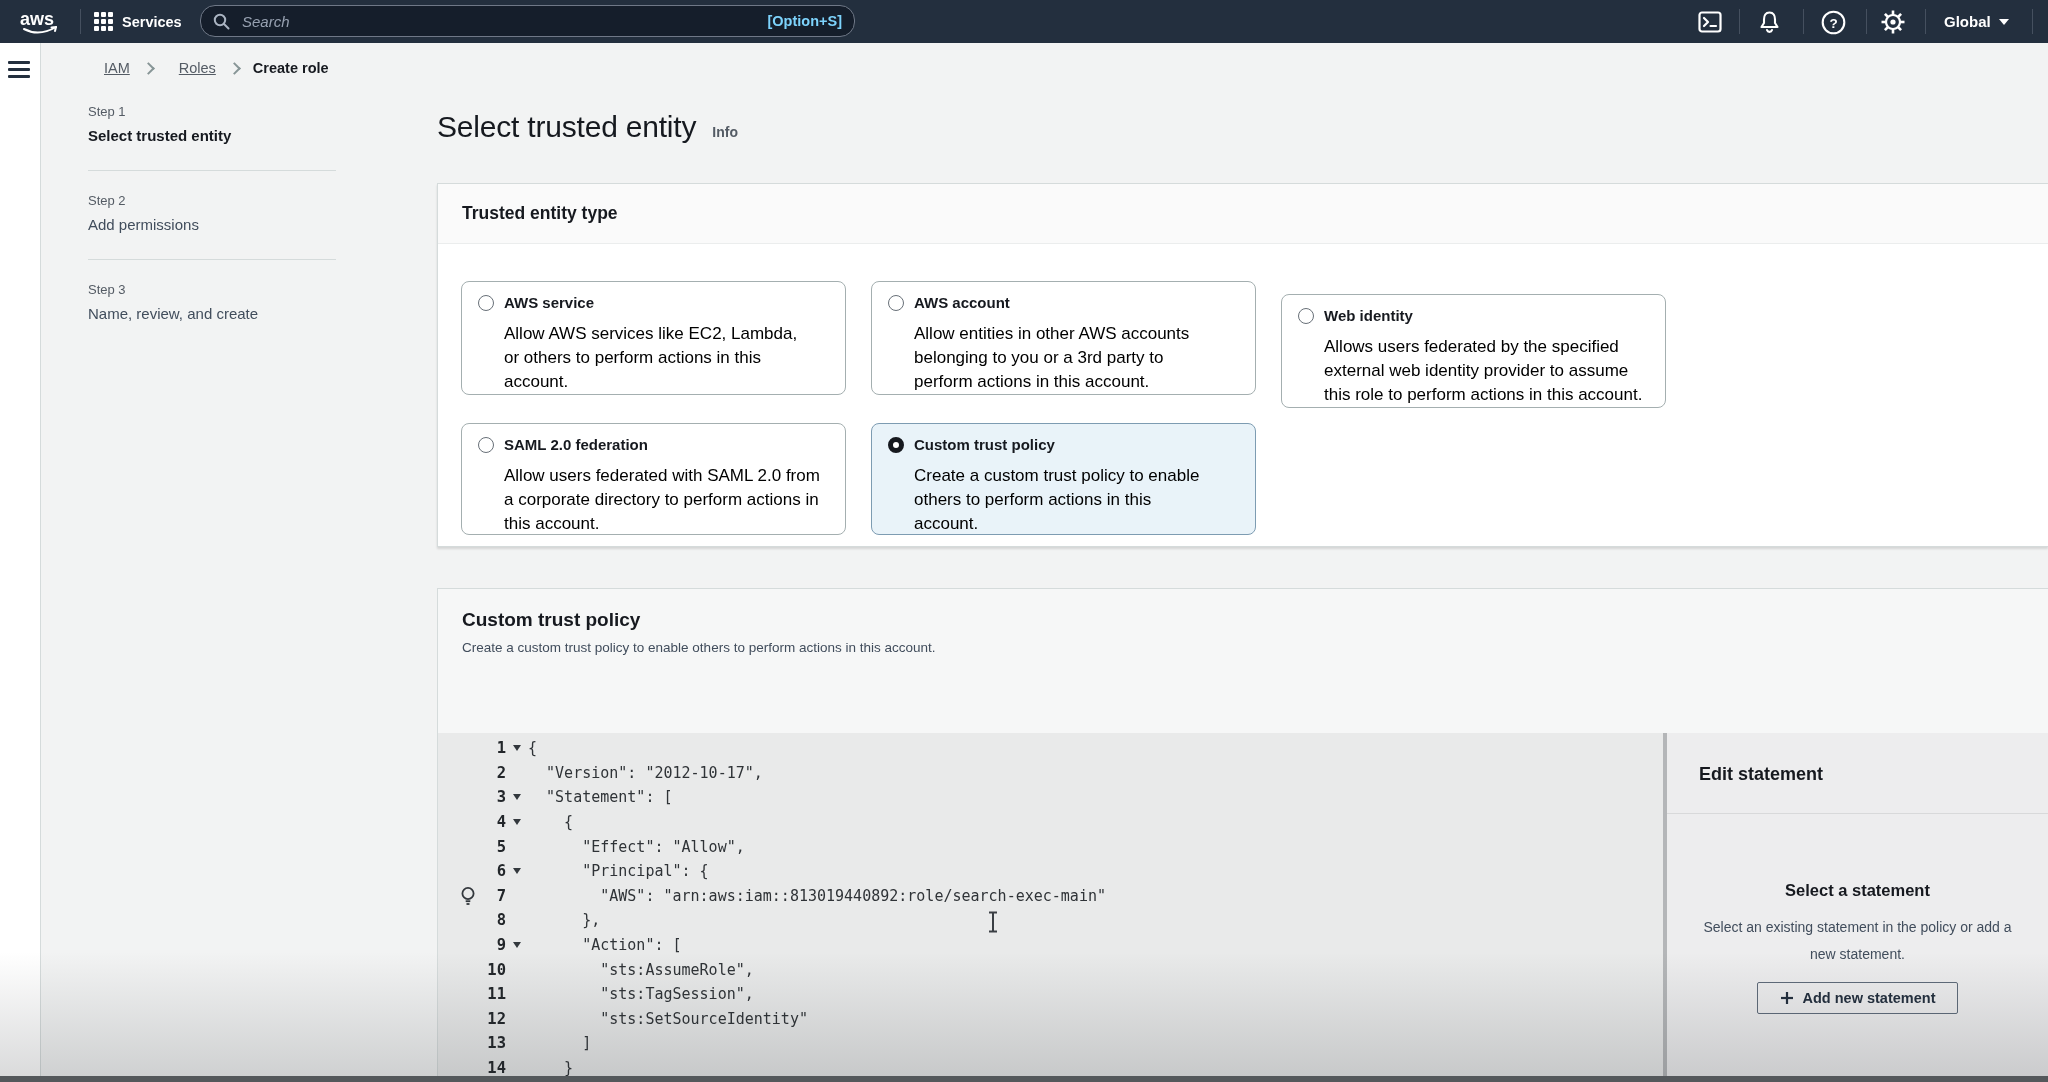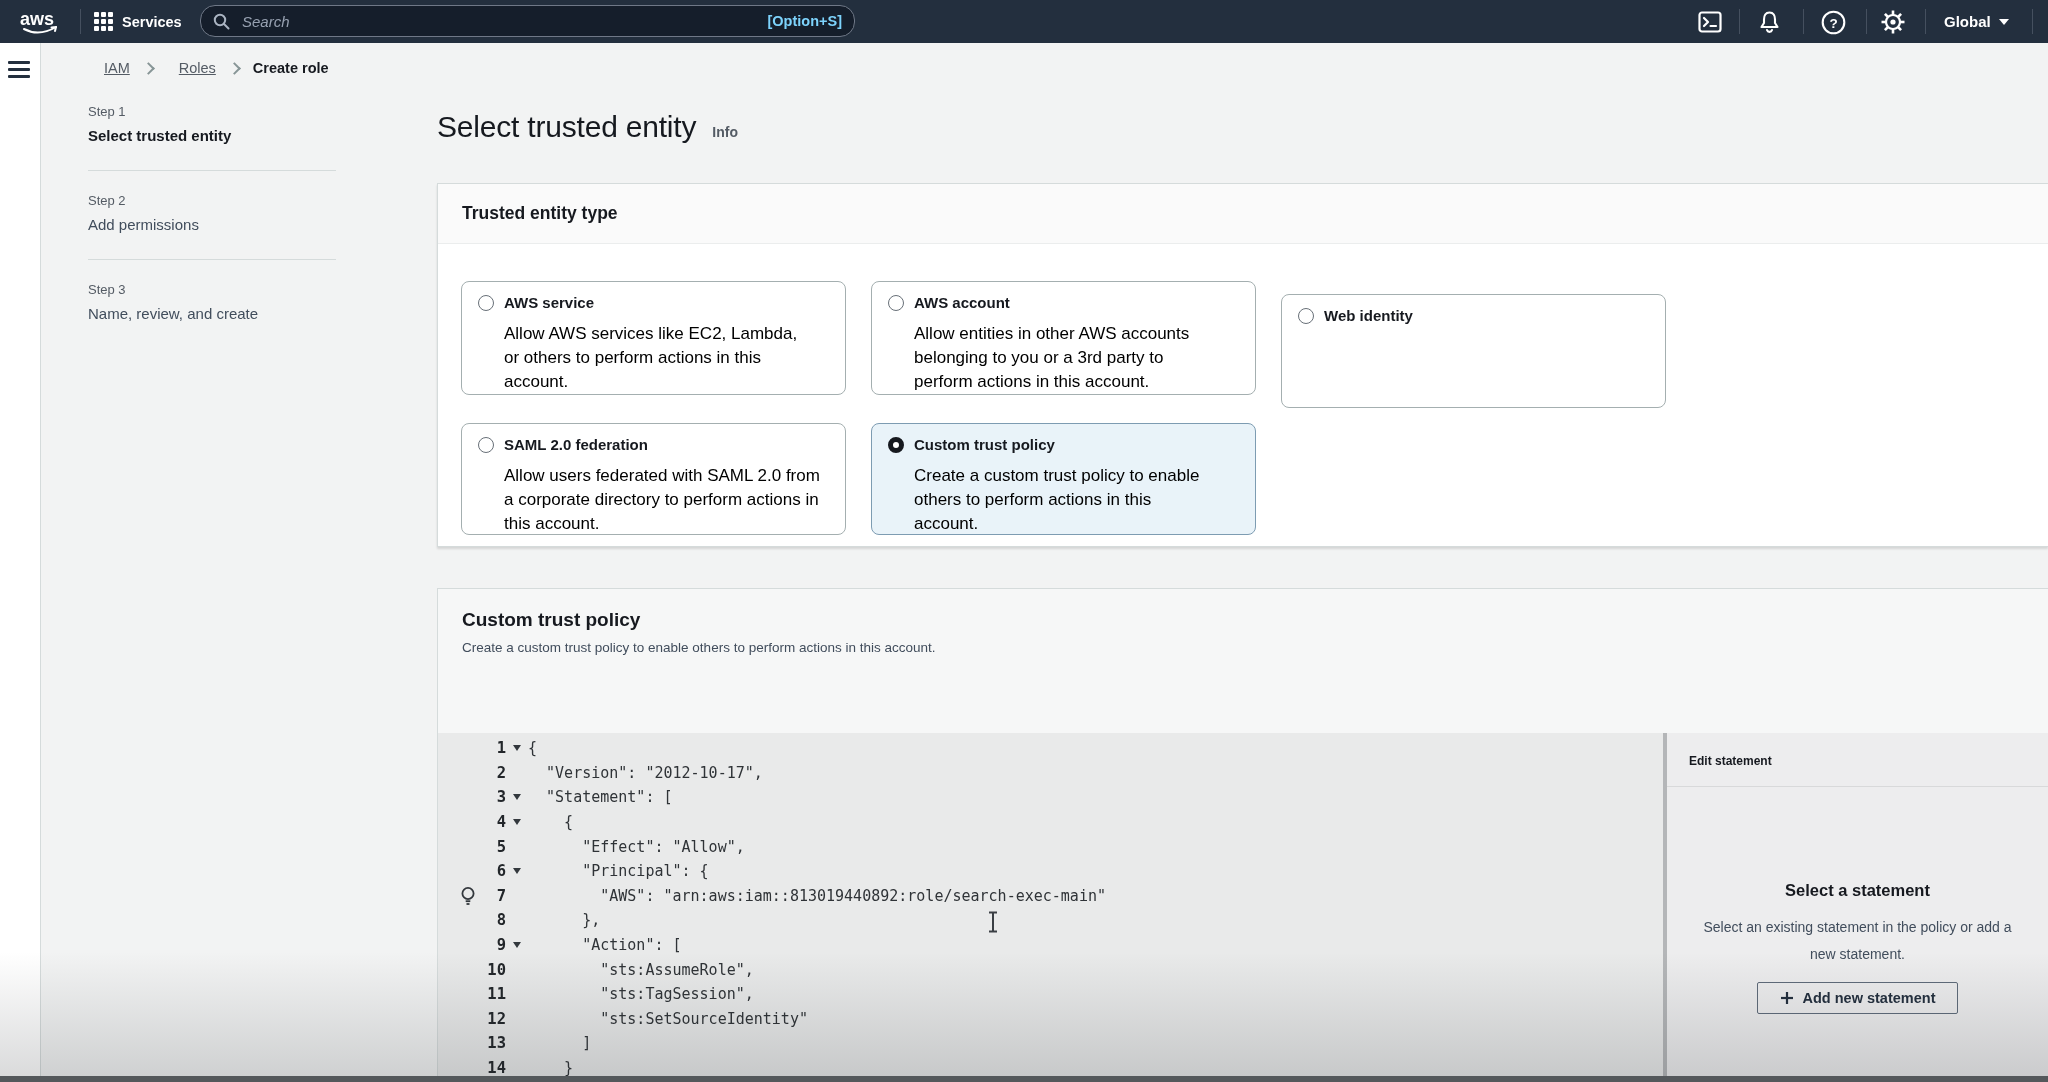--- a/index.html
+++ b/index.html
@@ -70,21 +70,21 @@
   .cl{display:flex;height:24.6px;align-items:center;}
   .ln{width:68px;text-align:right;font-family:"DejaVu Sans Mono",monospace;font-size:15.5px;font-weight:600;color:#22262a;flex:0 0 68px;}
   .fold{width:22px;flex:0 0 22px;display:flex;align-items:center;justify-content:center;cursor:pointer;}
   .fold .tri{width:0;height:0;border-left:4.5px solid transparent;border-right:4.5px solid transparent;border-top:6px solid #33383d;}
   .code{font-family:"DejaVu Sans Mono",monospace;font-size:15px;color:#2f3337;white-space:pre;}
   .bulb{position:absolute;left:22px;top:153px;}
   .text-cursor{position:absolute;left:549px;top:178px;}
 
   
   .edit-panel{position:absolute;right:0;top:0;bottom:0;width:385px;background:#ededee;border-left:4px solid #b4b6b8;box-sizing:border-box;}
-  .edit-panel h3{margin:4px;padding:17px 0 14px 18px;font-size:12px;font-weight:700;color:#16191f;}
+  .edit-panel h3{margin:14px;padding:17px 0 14px 18px;font-size:18px;font-weight:700;color:#16191f;}
   .panel-divider{height:1px;background:#d8d9da;border:none;margin:0;}
   .empty-state{position:absolute;left:0;right:0;top:148px;text-align:center;}
   .empty-title{font-size:16.5px;font-weight:700;color:#16191f;}
   .empty-text{font-size:14px;color:#414d5c;line-height:1.95;margin:14px auto 0 auto;width:330px;}
   .add-btn{display:inline-flex;align-items:center;gap:9px;margin-top:13px;padding:7px 22px;background:transparent;border:1.5px solid #5f6b7a;border-radius:2px;font-family:"Liberation Sans",sans-serif;font-size:14.5px;font-weight:700;color:#232f3e;cursor:pointer;}
 
   
   .bottom-shade{position:absolute;left:0;right:0;bottom:0;height:130px;background:linear-gradient(to bottom,rgba(40,44,48,0) 0%,rgba(40,44,48,0.18) 100%);pointer-events:none;z-index:40;}
   .frame-edge{position:absolute;left:0;right:0;bottom:0;height:6px;background:#54585b;z-index:41;}
 </style>
@@ -228,20 +228,21 @@
         <span class="tile-title">AWS account</span>
       </div>
       <div class="tile-desc" style="width:305px;">Allow entities in other AWS accounts belonging to you or a 3rd party to perform actions in this account.</div>
     </div>
 
     <div class="tile" style="left:843px;top:110px;height:114px;">
       <div class="tile-head">
         <span class="radio"></span>
         <span class="tile-title">Web identity</span>
       </div>
+      <div class="tile-desc" style="width:320px;">Allows users federated by the specified external web identity provider to assume this role to perform actions in this account.</div>
     </div>
 
     <div class="tile" style="left:23px;top:239px;height:112px;">
       <div class="tile-head">
         <span class="radio"></span>
         <span class="tile-title">SAML 2.0 federation</span>
       </div>
       <div class="tile-desc" style="width:320px;">Allow users federated with SAML 2.0 from a corporate directory to perform actions in this account.</div>
     </div>
 

